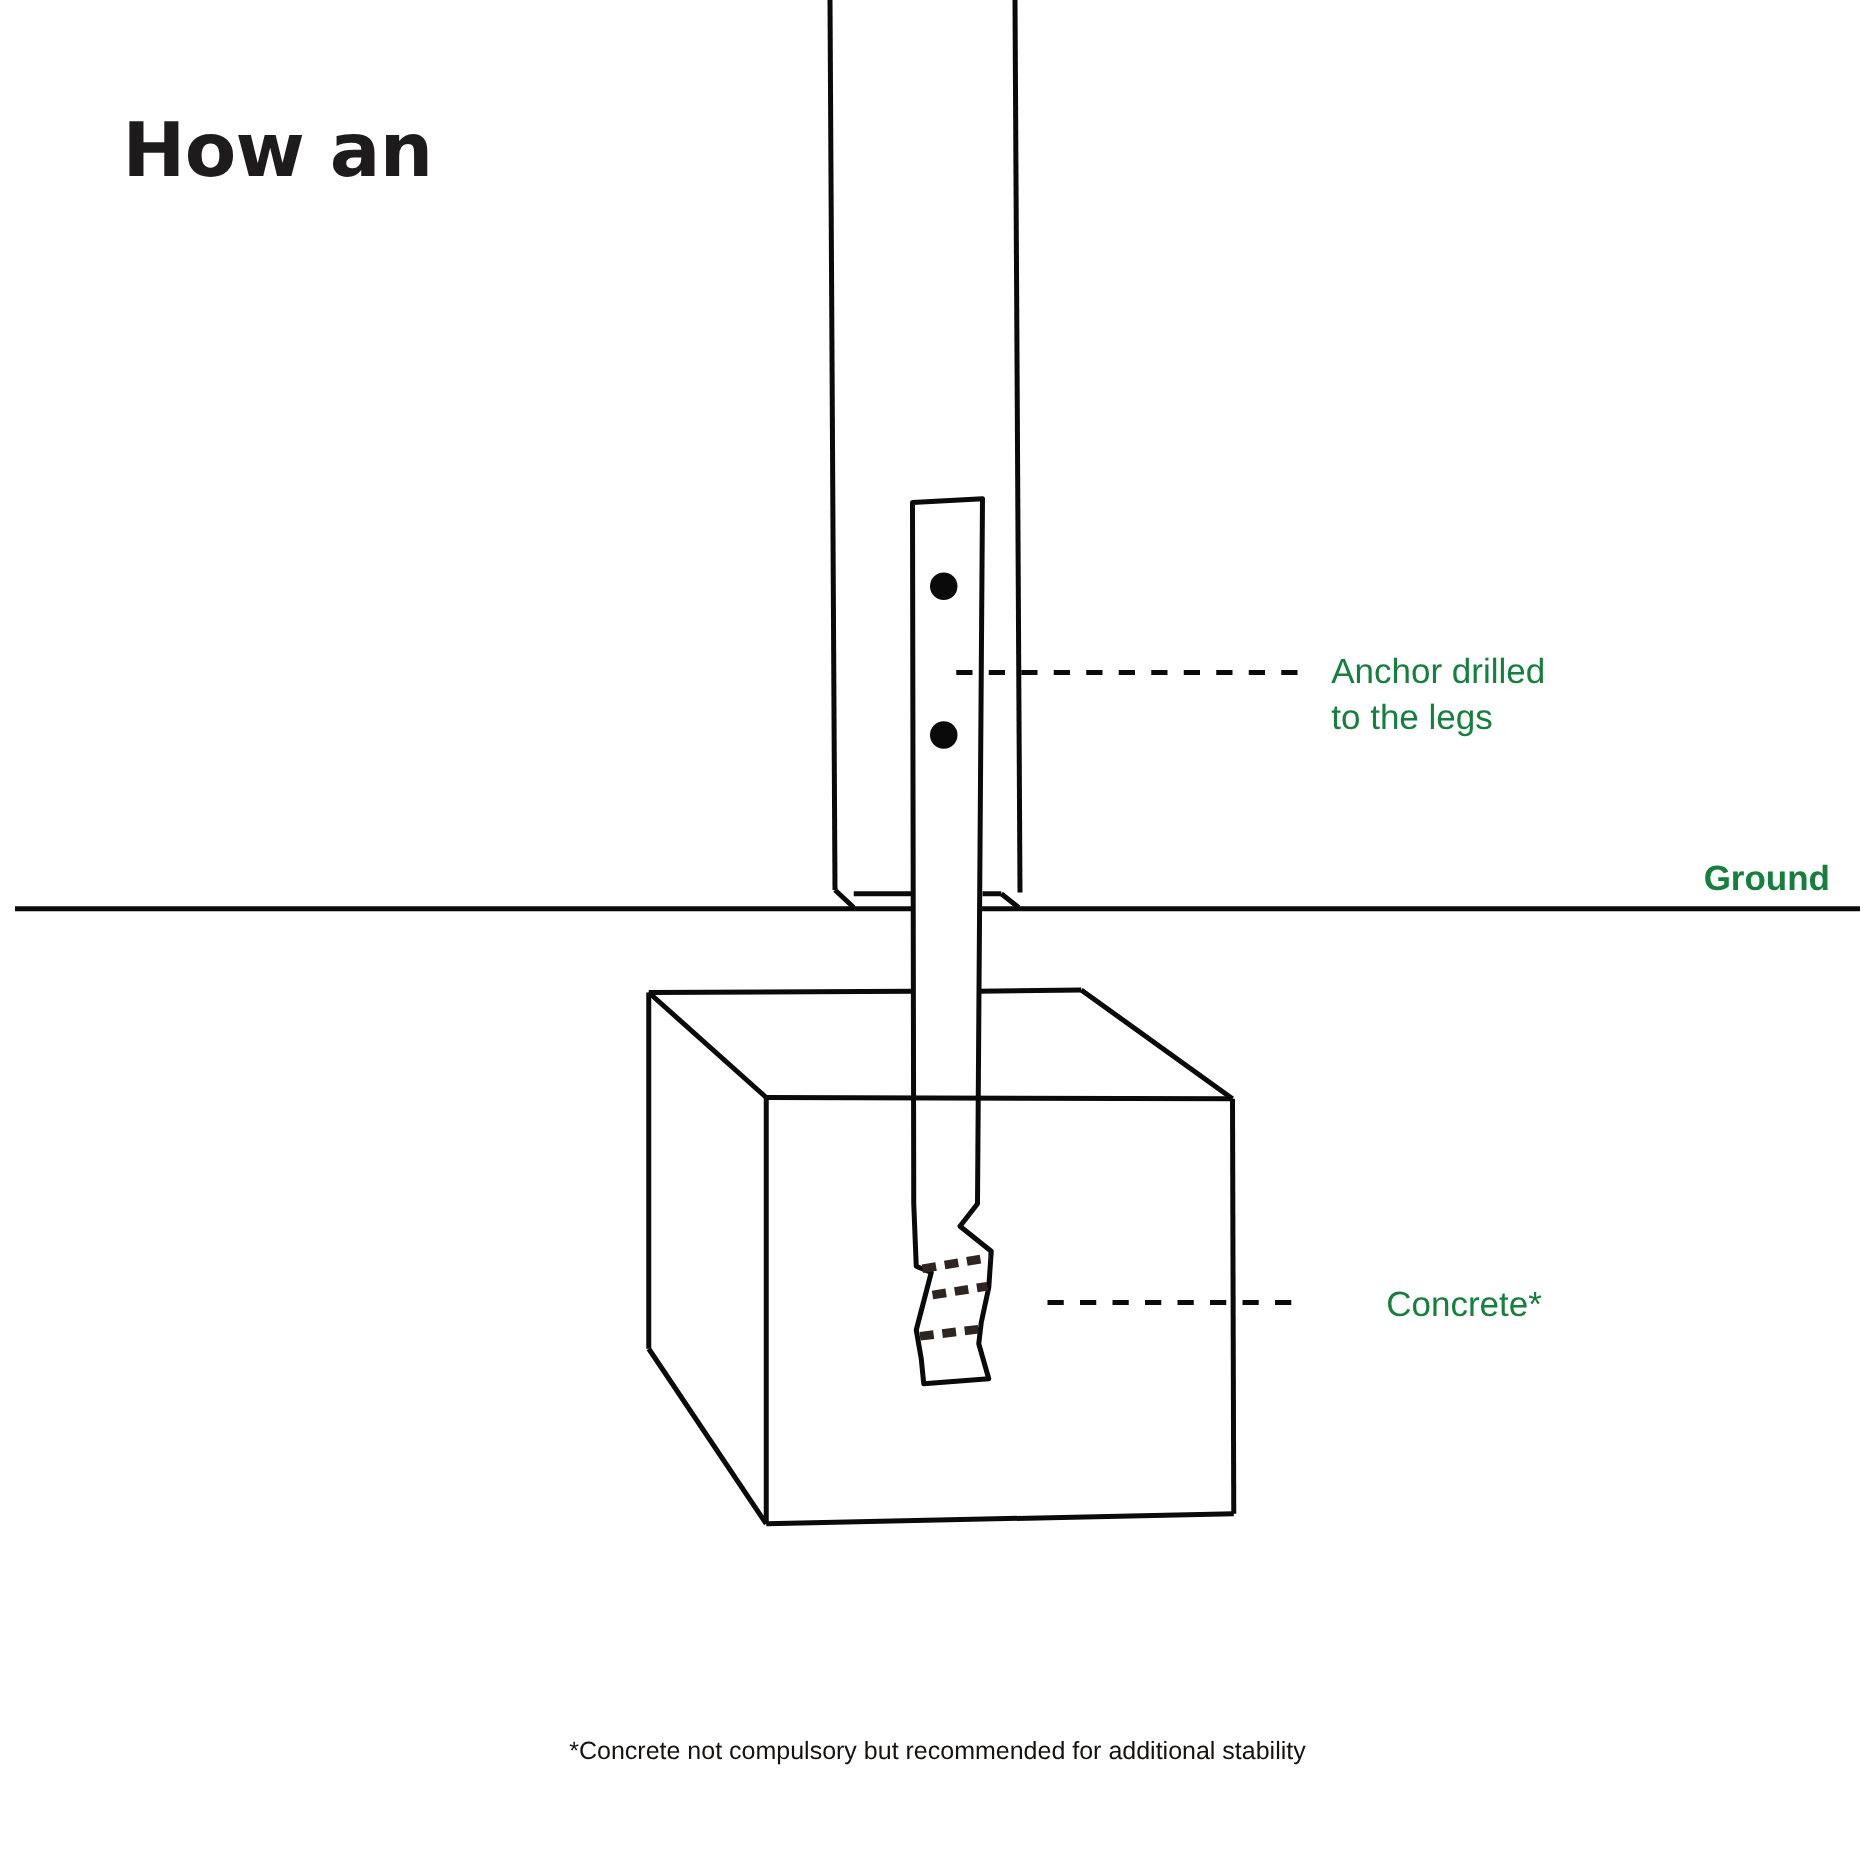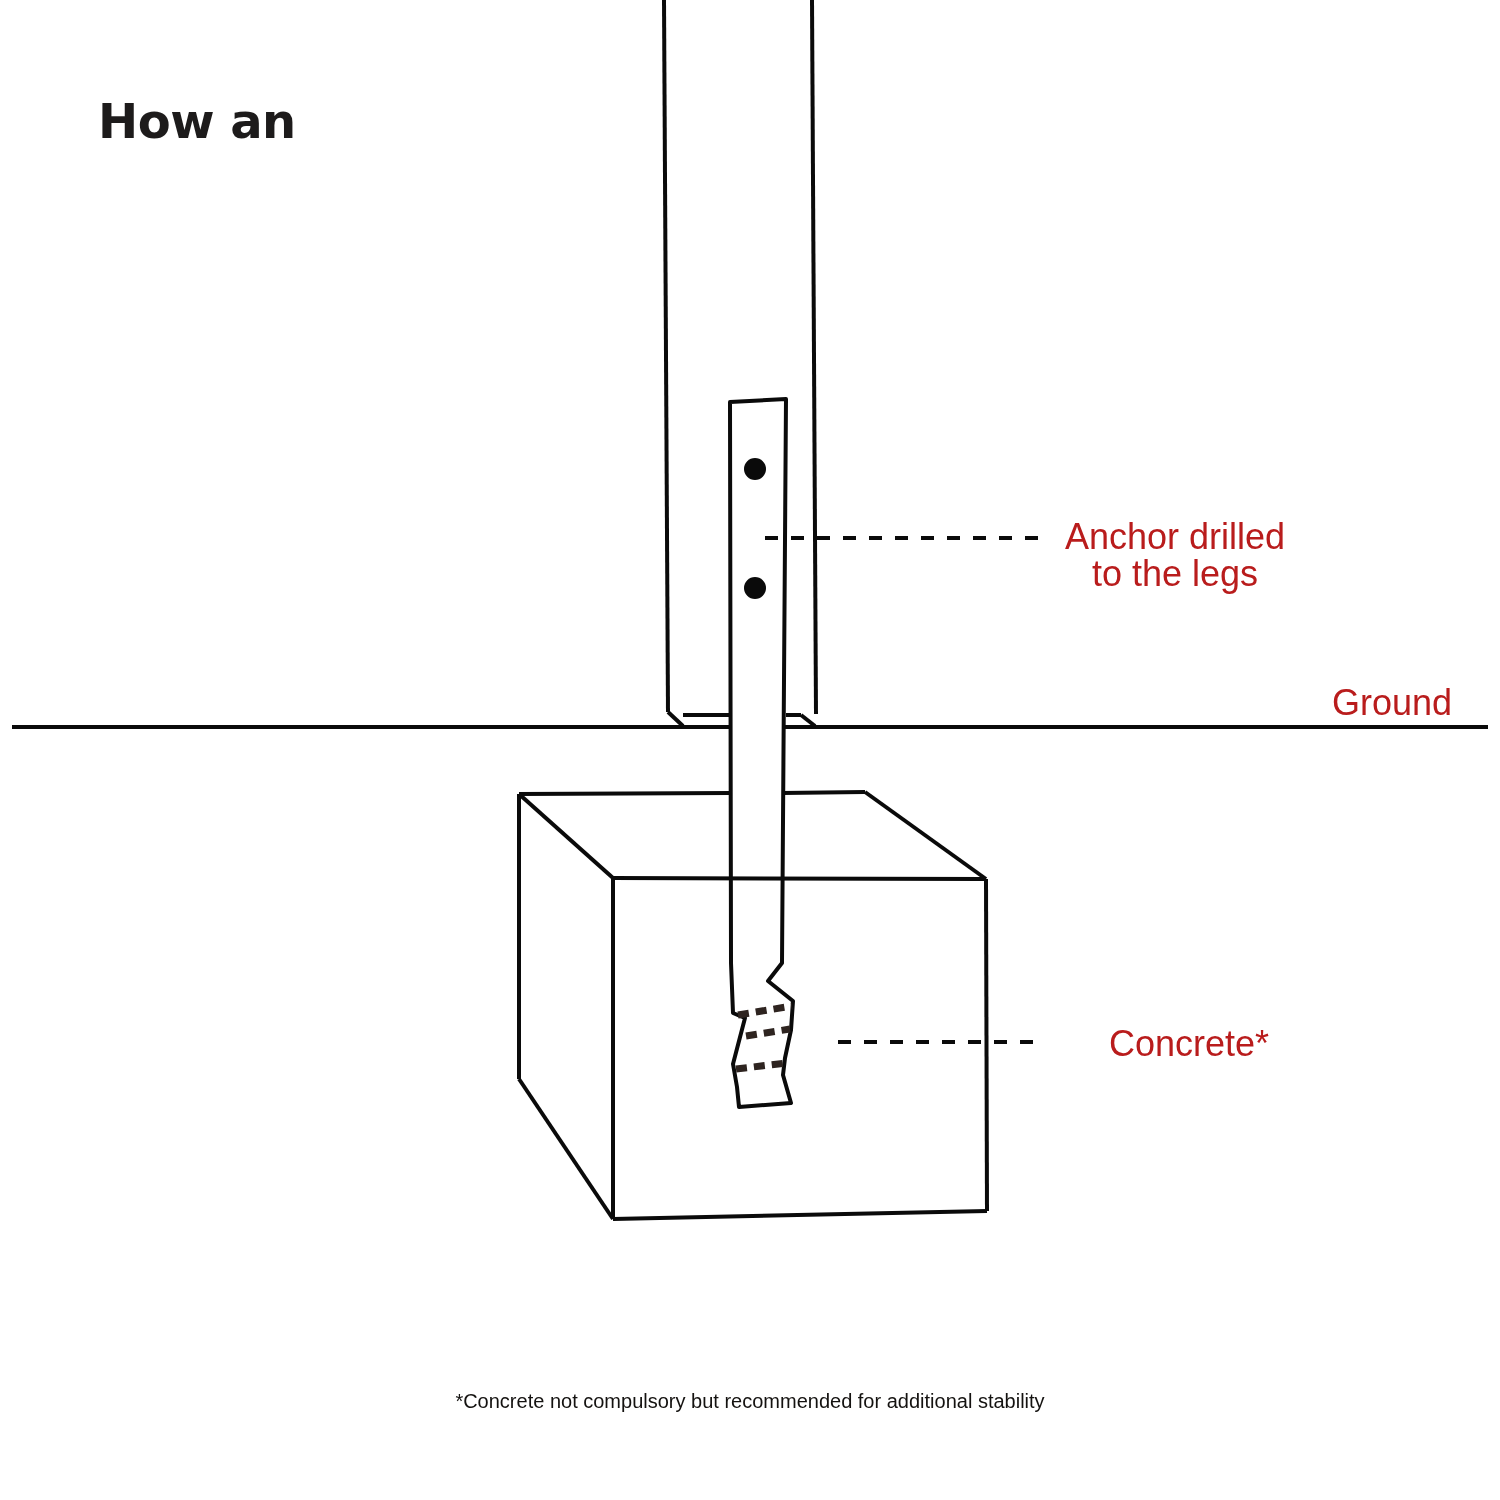--- a/index.html
+++ b/index.html
@@ -20,36 +20,35 @@
     position: absolute;
     left: 0;
     top: 0;
   }
   .page-title {
     position: absolute;
     left: 98px;
     top: 92px;
     font-family: "DejaVu Sans", sans-serif;
     font-weight: 700;
-    font-size: 48px;
+    font-size: 60px;
     line-height: 58px;
     letter-spacing: -0.5px;
     color: #1d1b1b;
     white-space: nowrap;
   }
   .label {
     position: absolute;
-    font-size: 36px;
+    font-size: 28px;
     line-height: 37px;
-    color: #b91c1c;
+    color: #15803d;
     white-space: nowrap;
-    text-align: center;
   }
   .label-anchor { left: 1065px; top: 518px; }
-  .label-ground { right: 48px; top: 684px; }
+  .label-ground { right: 36px; top: 684px; font-weight: bold; }
   .label-concrete { left: 1065px; top: 1025px; margin-left: 44px; }
   .footnote {
     position: absolute;
     left: 0;
     top: 1390px;
     width: 1500px;
     text-align: center;
     font-size: 20px;
     color: #141210;
     white-space: nowrap;

